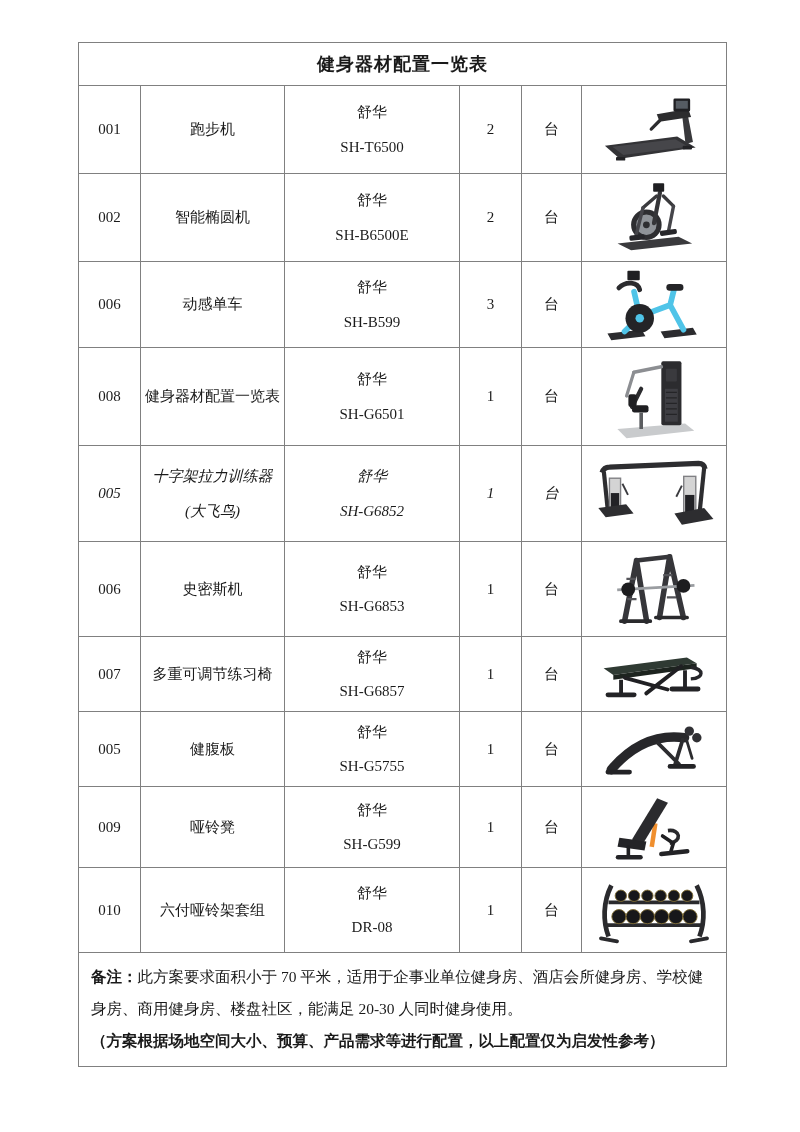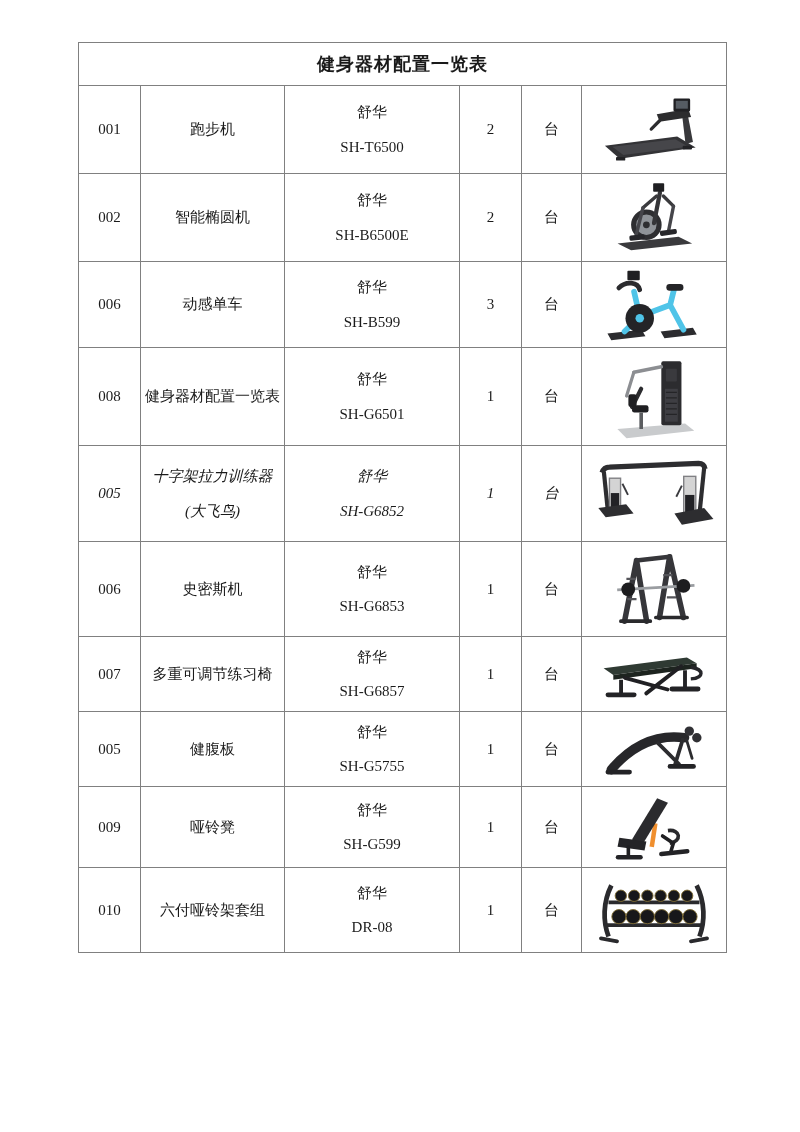--- a/index.html
+++ b/index.html
@@ -309,15 +309,21 @@
                   <circle cx="58" cy="45" r="7.5"></circle>
           <circle cx="73" cy="45" r="7.5"></circle>
                   <circle cx="88" cy="45" r="7.5"></circle>
                   <circle cx="103" cy="45" r="7.5"></circle>
         </g>
       </svg>
     </div>
           </td>
   </tr>
 
+  <tr>
+    <td class="note-cell" colspan="6">
+      <p><span class="note-label">备注：</span><span>此方案要求面积小于 70 平米，适用于企事业单位健身房、酒店会所健身房、学校健身房、商用健身房、楼盘社区，能满足 20-30 人同时健身使用。</span></p>
+      <p class="note-extra">（方案根据场地空间大小、预算、产品需求等进行配置，以上配置仅为启发性参考）</p>
+    </td>
+  </tr>
 </tbody>
     </table>
 </div>
 
 </body></html>

